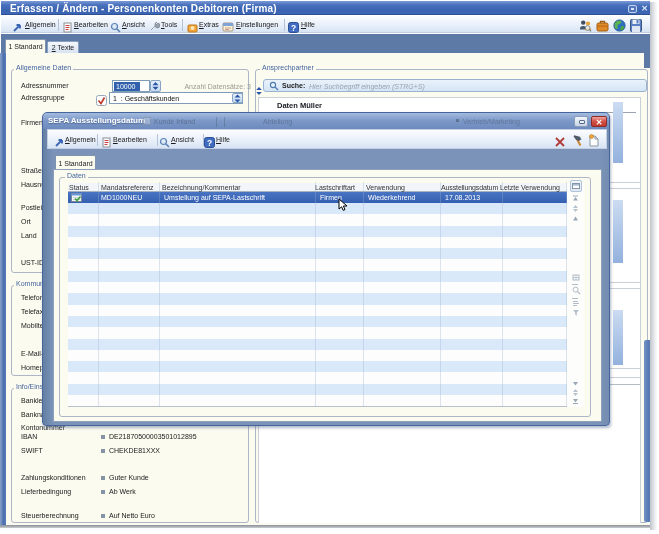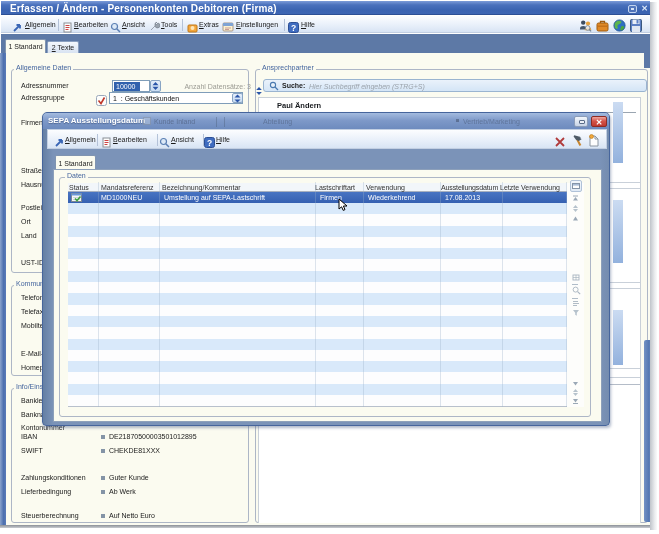--- a/index.html
+++ b/index.html
@@ -200,21 +200,21 @@
   <svg width="10" height="10" style="position:absolute;left:5px;top:1px;">
         <circle cx="4" cy="4" r="2.6" fill="#e8f1fa" stroke="#4a7ab0" stroke-width="1.1"></circle>
         <path d="M6 6l3 3" stroke="#4a7ab0" stroke-width="1.2"></path>
       </svg>
   <div class="abs" style="left:18px;top:2px;font-size:7px;font-weight:bold;color:#222;">Suche:</div>
   <div class="abs" style="left:45px;top:2.5px;font-size:7px;font-style:italic;color:#9ba3ab;">Hier Suchbegriff eingeben (STRG+S)</div>
 </div>
 
 <div class="abs" style="left:258px;top:97px;width:383px;height:426px;background:#fff;border:1px solid #c9d0d8;border-bottom:none;"></div>
 <div class="abs" style="left:644px;top:340px;width:9px;height:182px;background:linear-gradient(90deg,#7392c4,#5578b2 55%,#829cc8);border-radius:2px;"></div>
-<div class="abs" style="left:277px;top:101px;font-size:7.5px;font-weight:bold;color:#16191d;">Paul Ändern</div>
+<div class="abs" style="left:277px;top:101px;font-size:7.5px;font-weight:bold;color:#16191d;">Daten Müller</div>
 <div class="abs" style="left:277px;top:112px;width:359px;height:1px;background:#9aa5b1;"></div>
 <div class="lbl" style="left:266px;top:117px;">Abteilung</div>
 <div class="bullet" style="left:455px;top:119px;"></div>
 <div class="val" style="left:463px;top:117px;">Vertrieb/Marketing</div>
 
 <div class="abs" style="left:613px;top:102px;width:10px;height:61px;background:linear-gradient(170deg,#ccdcf2,#92b1dd);"></div>
 <div class="abs" style="left:259px;top:182px;width:381px;height:1px;background:#c9d0d9;"></div>
 <div class="abs" style="left:259px;top:188px;width:381px;height:1px;background:#c9d0d9;"></div>
 <div class="abs" style="left:613px;top:200px;width:10px;height:63px;background:linear-gradient(170deg,#ccdcf2,#92b1dd);"></div>
 <div class="abs" style="left:259px;top:282px;width:381px;height:1px;background:#c9d0d9;"></div>

